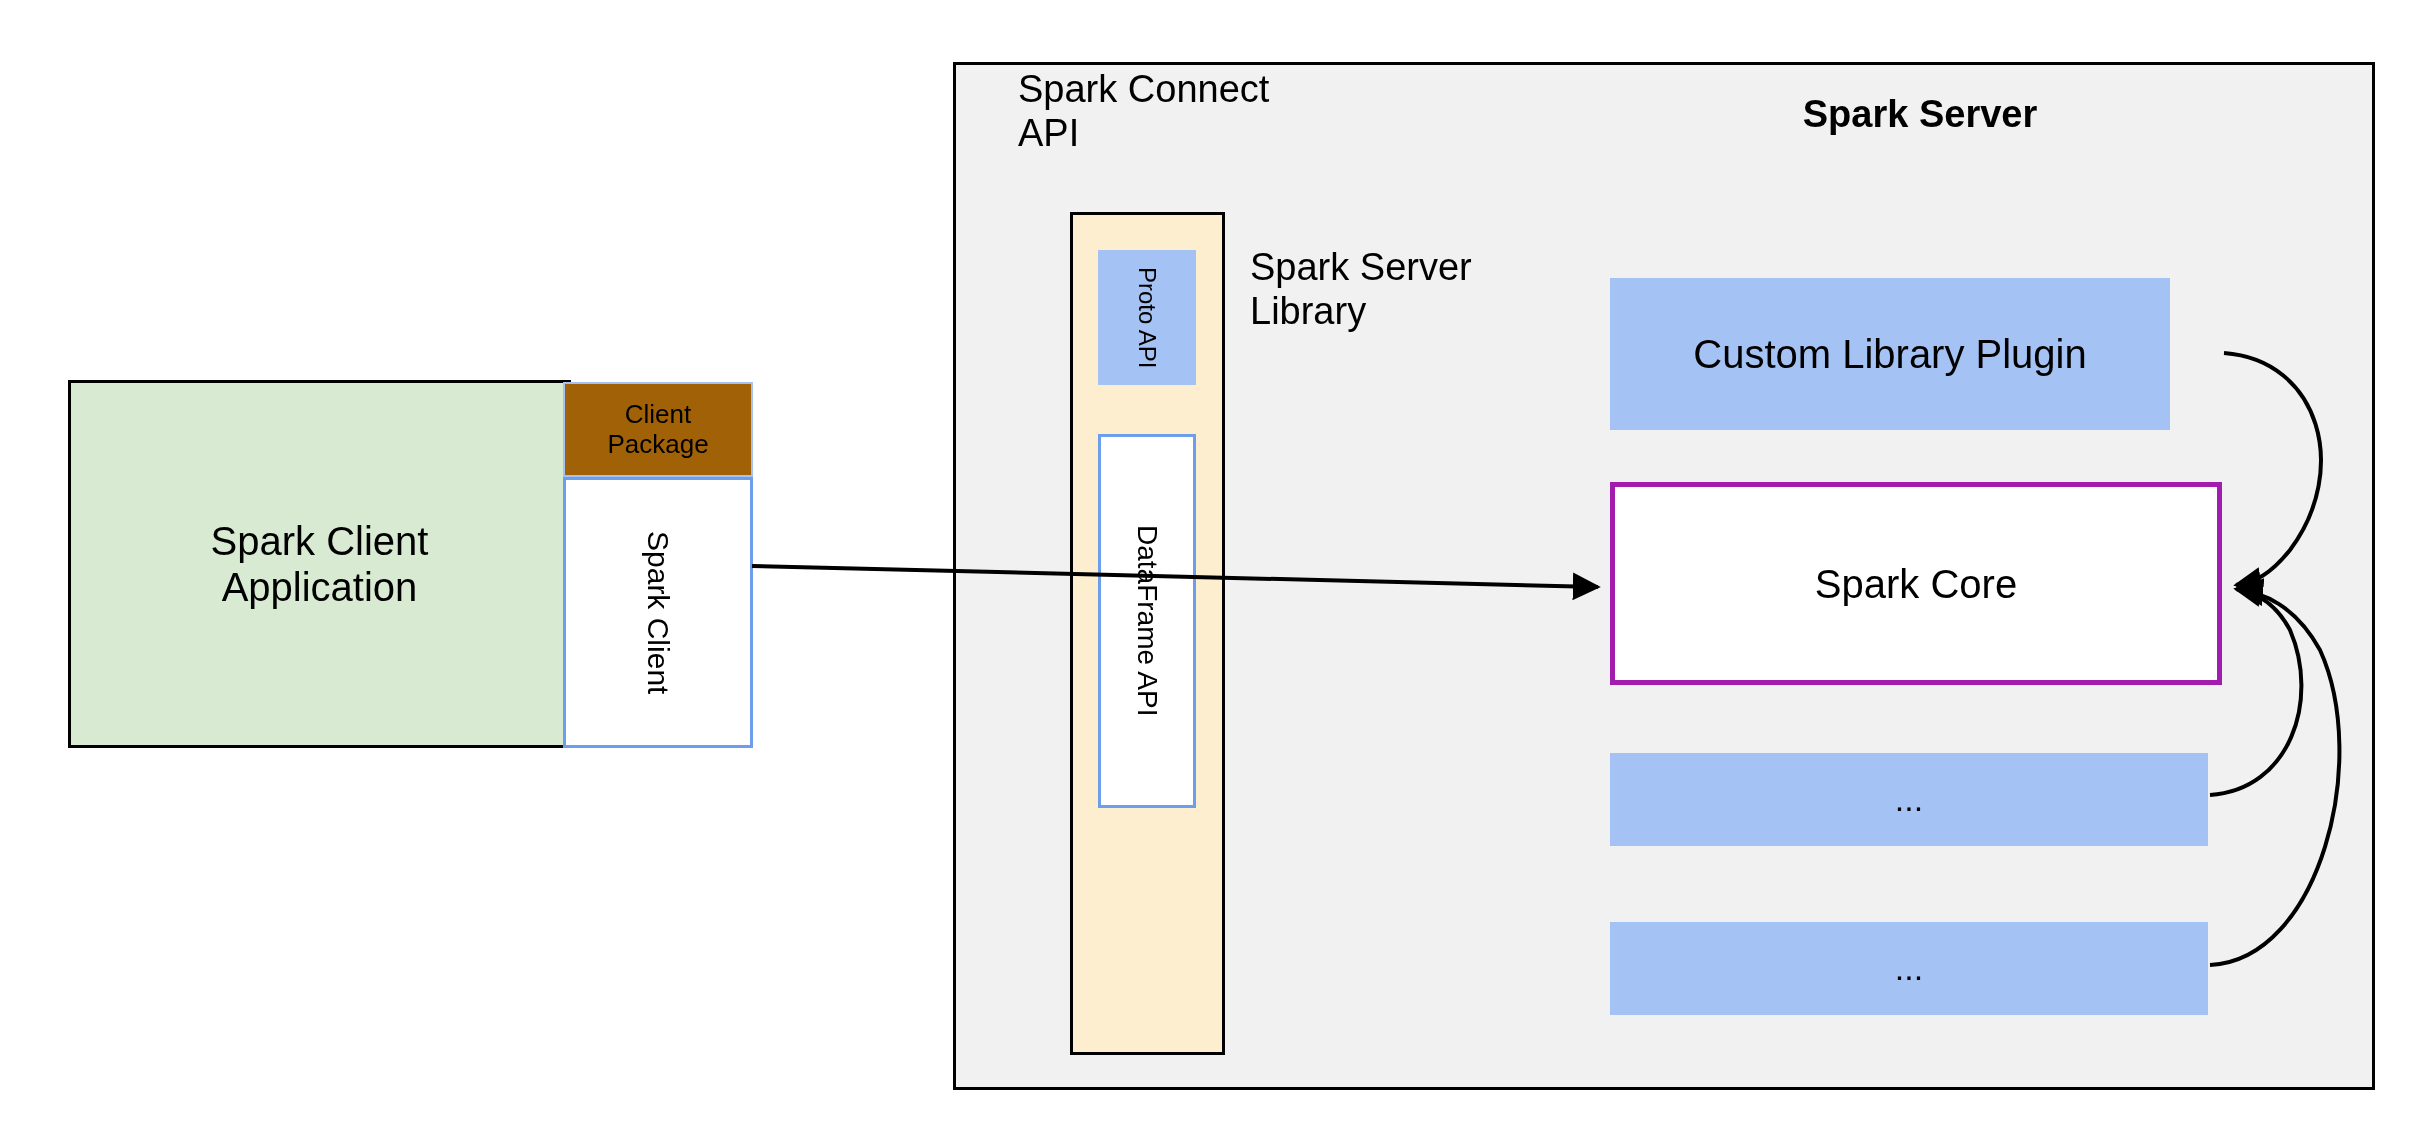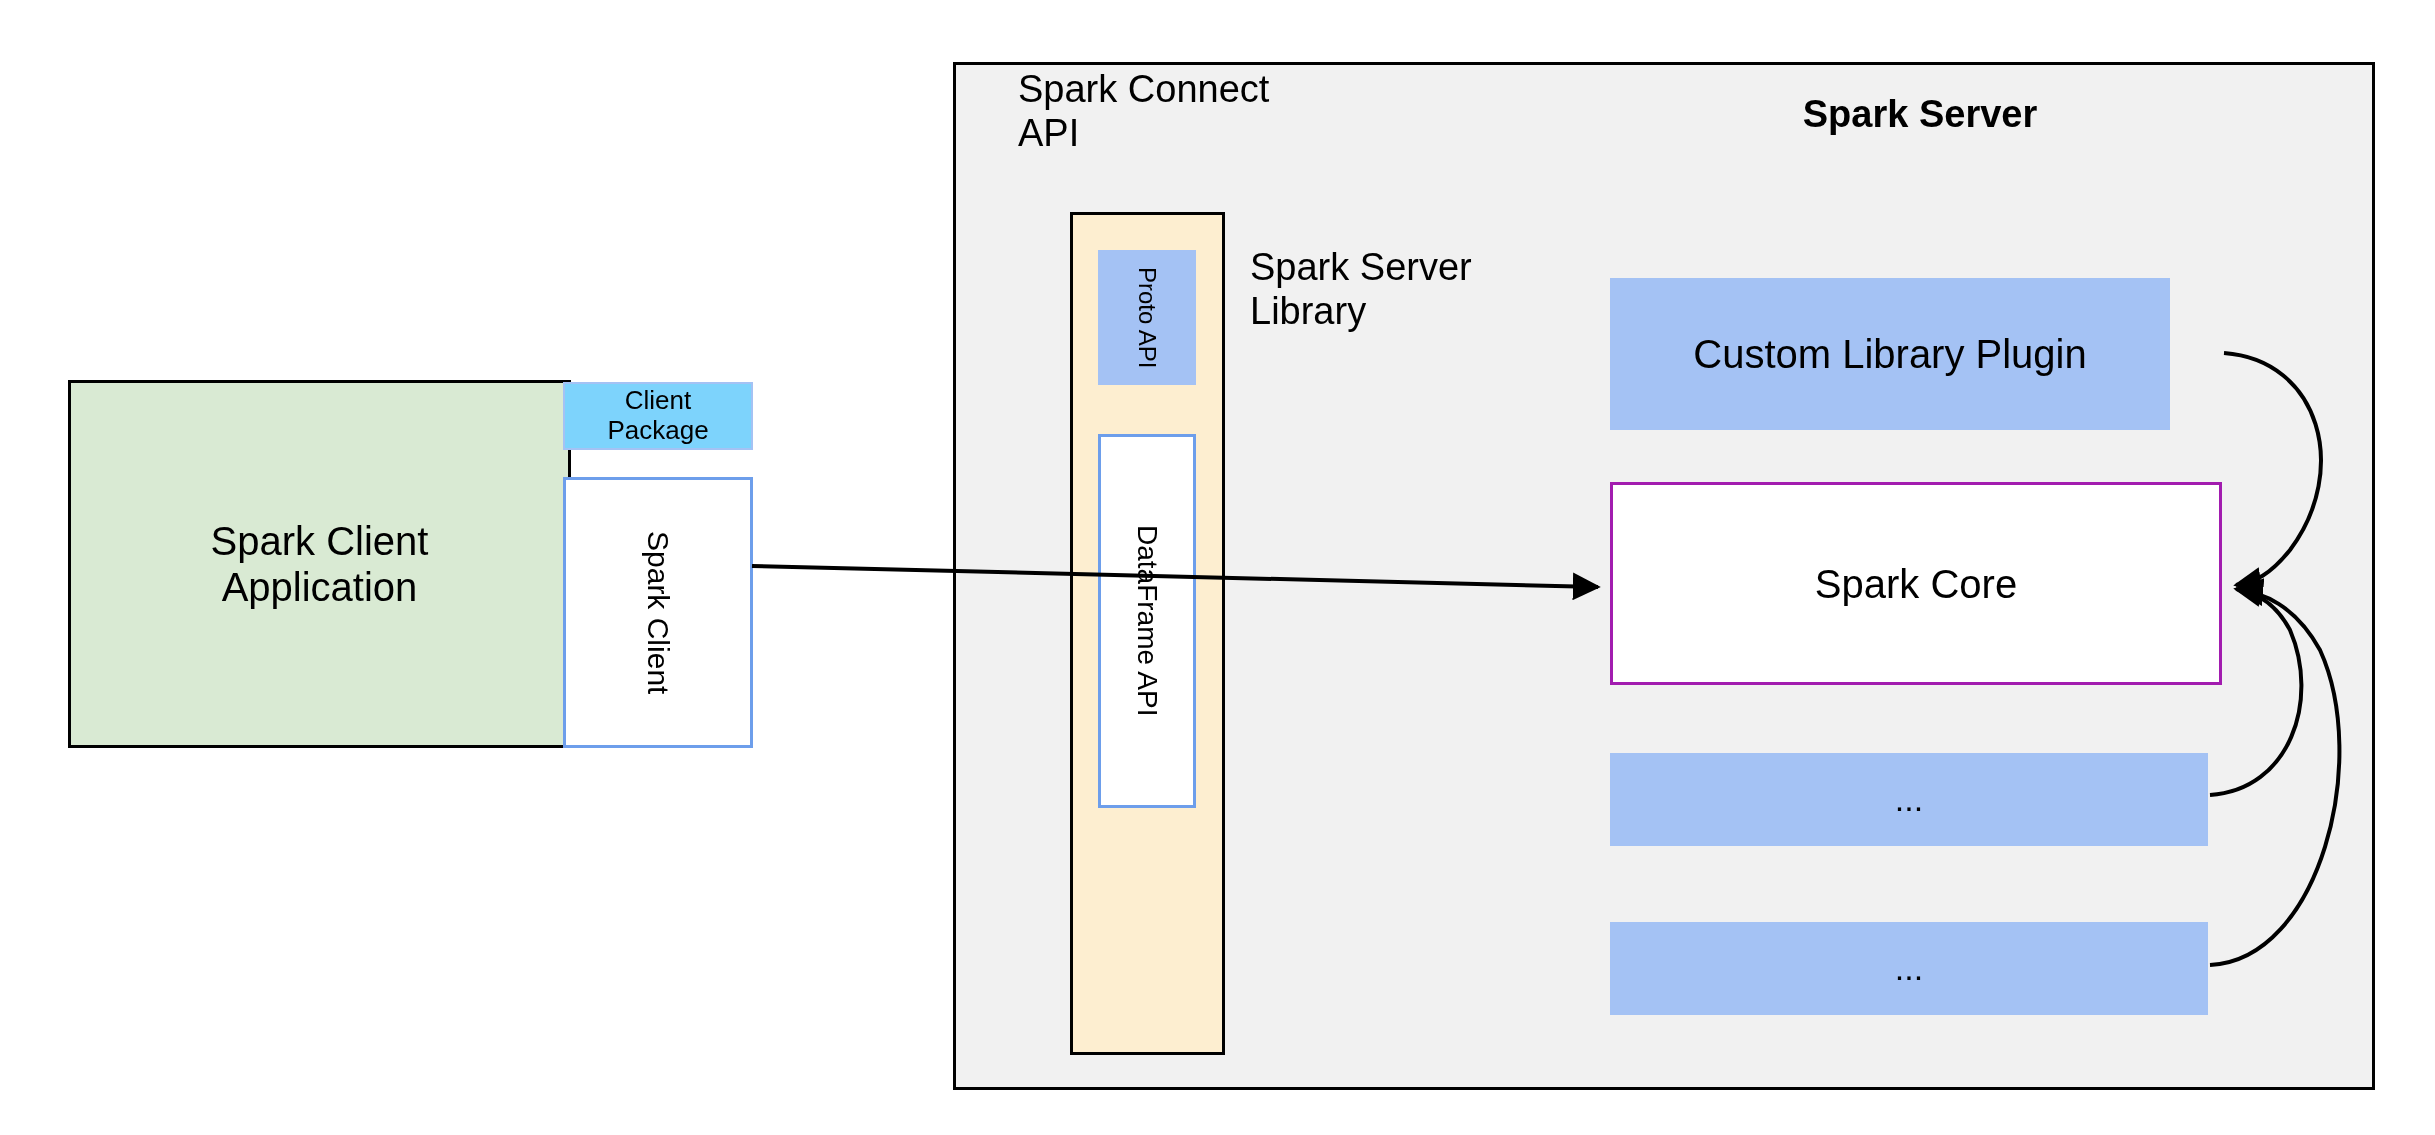--- a/index.html
+++ b/index.html
@@ -35,22 +35,22 @@
   
   #client-app {
     left: 68px;  top: 380px;
     width: 503px; height: 368px;
     background: #d9ead3;
     border: 3px solid #000000;
     font-size: 40px;
   }
   #client-package {
     left: 563px; top: 382px;
-    width: 190px; height: 68px;
-    background: #7dd3fc;
+    width: 190px; height: 95px;
+    background: #a16207;
     border: 2px solid #a4c2f4;
     font-size: 26px;
   }
   #spark-client {
     left: 563px; top: 477px;
     width: 190px; height: 271px;
     background: #ffffff;
     border: 3px solid #6d9eeb;
     font-size: 30px;
   }
@@ -109,21 +109,21 @@
     left: 1610px; top: 278px;
     width: 560px; height: 152px;
     background: #a4c2f4;
     border: 2px solid #a4c2f4;
     font-size: 40px;
   }
   #spark-core {
     left: 1610px; top: 482px;
     width: 612px; height: 203px;
     background: #ffffff;
-    border: 3px solid #a21caf;
+    border: 5px solid #a21caf;
     font-size: 40px;
   }
   #etc-box-1 {
     left: 1610px; top: 753px;
     width: 598px; height: 93px;
     background: #a4c2f4;
     border: 2px solid #a4c2f4;
     font-size: 34px;
   }
   #etc-box-2 {

